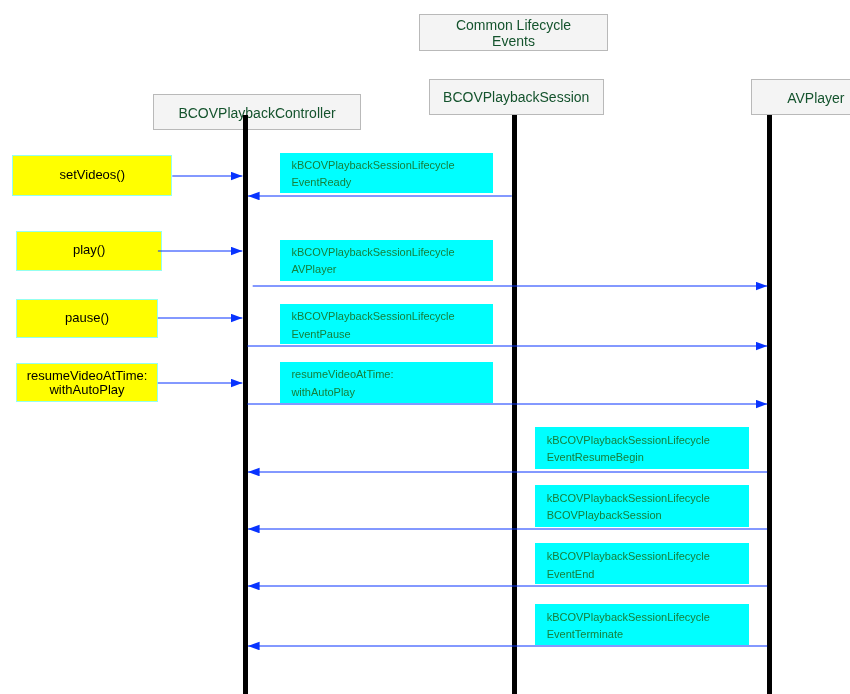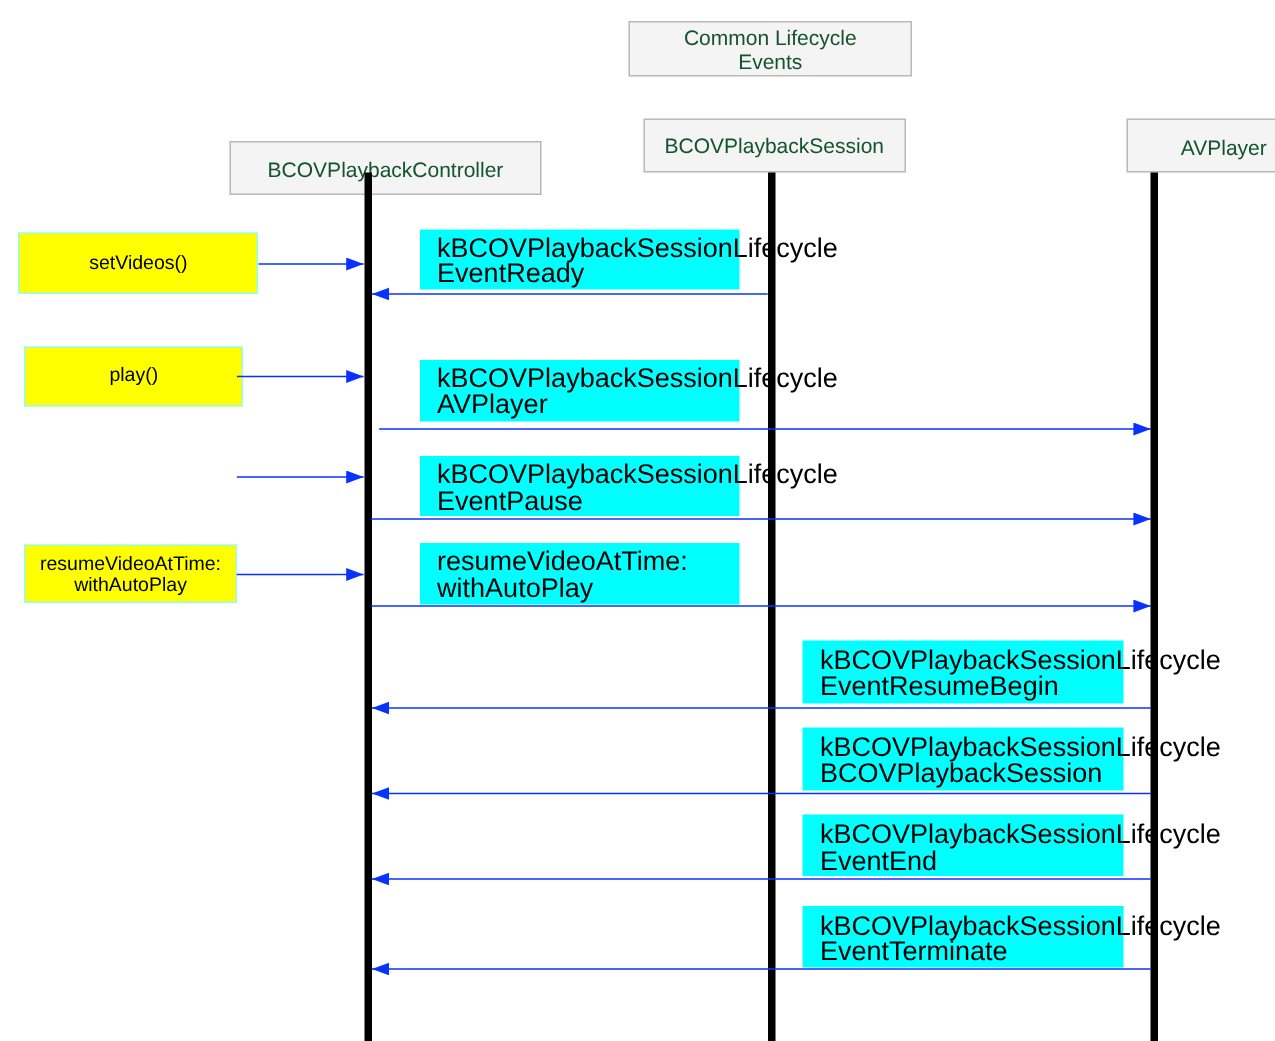--- a/index.html
+++ b/index.html
@@ -8,21 +8,21 @@
        font-family:"Liberation Sans",sans-serif;
        -webkit-font-smoothing:antialiased;}
   #stage{position:relative;width:850px;height:694px;background:#ffffff;}
 
   .note{position:absolute;background:#f4f4f4;border:1px solid #b9b9b9;box-sizing:border-box;
         font-size:14px;color:#14532d;text-align:center;line-height:16.7px;
         display:flex;align-items:center;justify-content:center;padding-top:2px;}
 
   .lifeline{position:absolute;width:5px;background:#000000;}
 
-  .msgbox{position:absolute;box-sizing:border-box;font-size:18px;color:#000000;
+  .msgbox{position:absolute;box-sizing:border-box;font-size:11px;color:#15803d;
           line-height:17.3px;padding-left:11.5px;padding-top:4.0px;background:#00FFFF;
           white-space:nowrap;}
   .msgbox.low{padding-left:11.8px;padding-top:5.3px;}
 
   .callbox{position:absolute;box-sizing:border-box;background:#FFFF00;
            border:1px solid #93FFF0;font-size:13px;color:#000000;line-height:14.3px;
            display:flex;align-items:center;justify-content:center;text-align:center;}
 
   svg.arrows{position:absolute;left:0;top:0;width:850px;height:694px;}
 </style>
@@ -49,20 +49,25 @@
   <div class="lifeline" style="left:511.8px;top:115.2px;height:578.8px;"></div>
   <div class="lifeline" style="left:767.2px;top:115.2px;height:578.8px;"></div>
   <div class="callbox" style="left:12.3px;top:154.8px;width:159.9px;height:40.8px;">
     <div>
       <span>setVideos()</span>
     </div>
   </div>
   <div class="callbox" style="left:16.2px;top:230.5px;width:146px;height:40.1px;">
     <div>
       <span>play()</span>
+    </div>
+  </div>
+  <div class="callbox" style="left:16.2px;top:298.9px;width:141.7px;height:39.5px;">
+    <div>
+      <span>pause()</span>
     </div>
   </div>
   <div class="callbox" style="left:16.2px;top:363.3px;width:141.7px;height:39.1px;">
     <div>
       <span>resumeVideoAtTime:</span>
       <br>
       <span>withAutoPlay</span>
     </div>
   </div>
   <div class="msgbox" style="left:279.9px;top:152.5px;width:213.5px;height:40.3px;">

